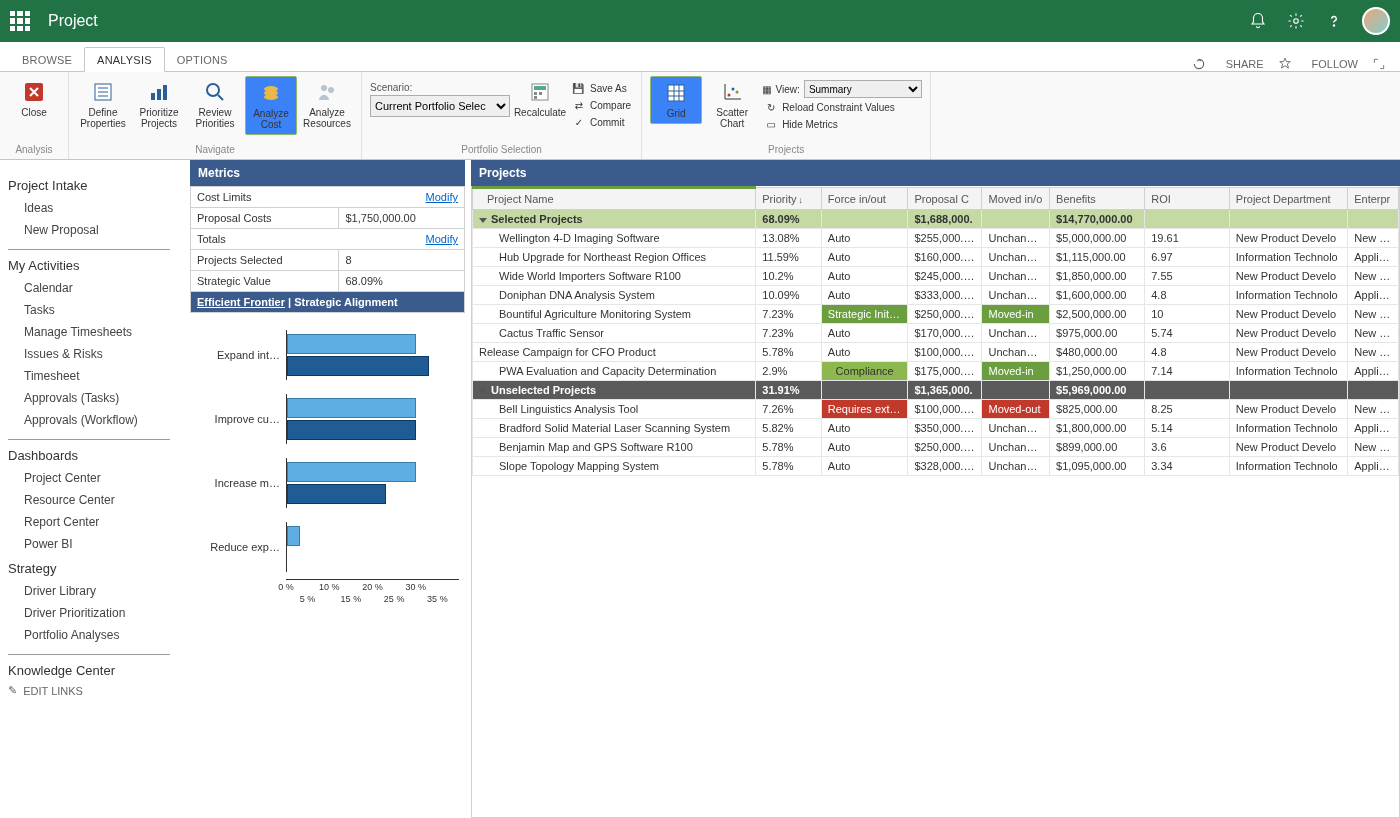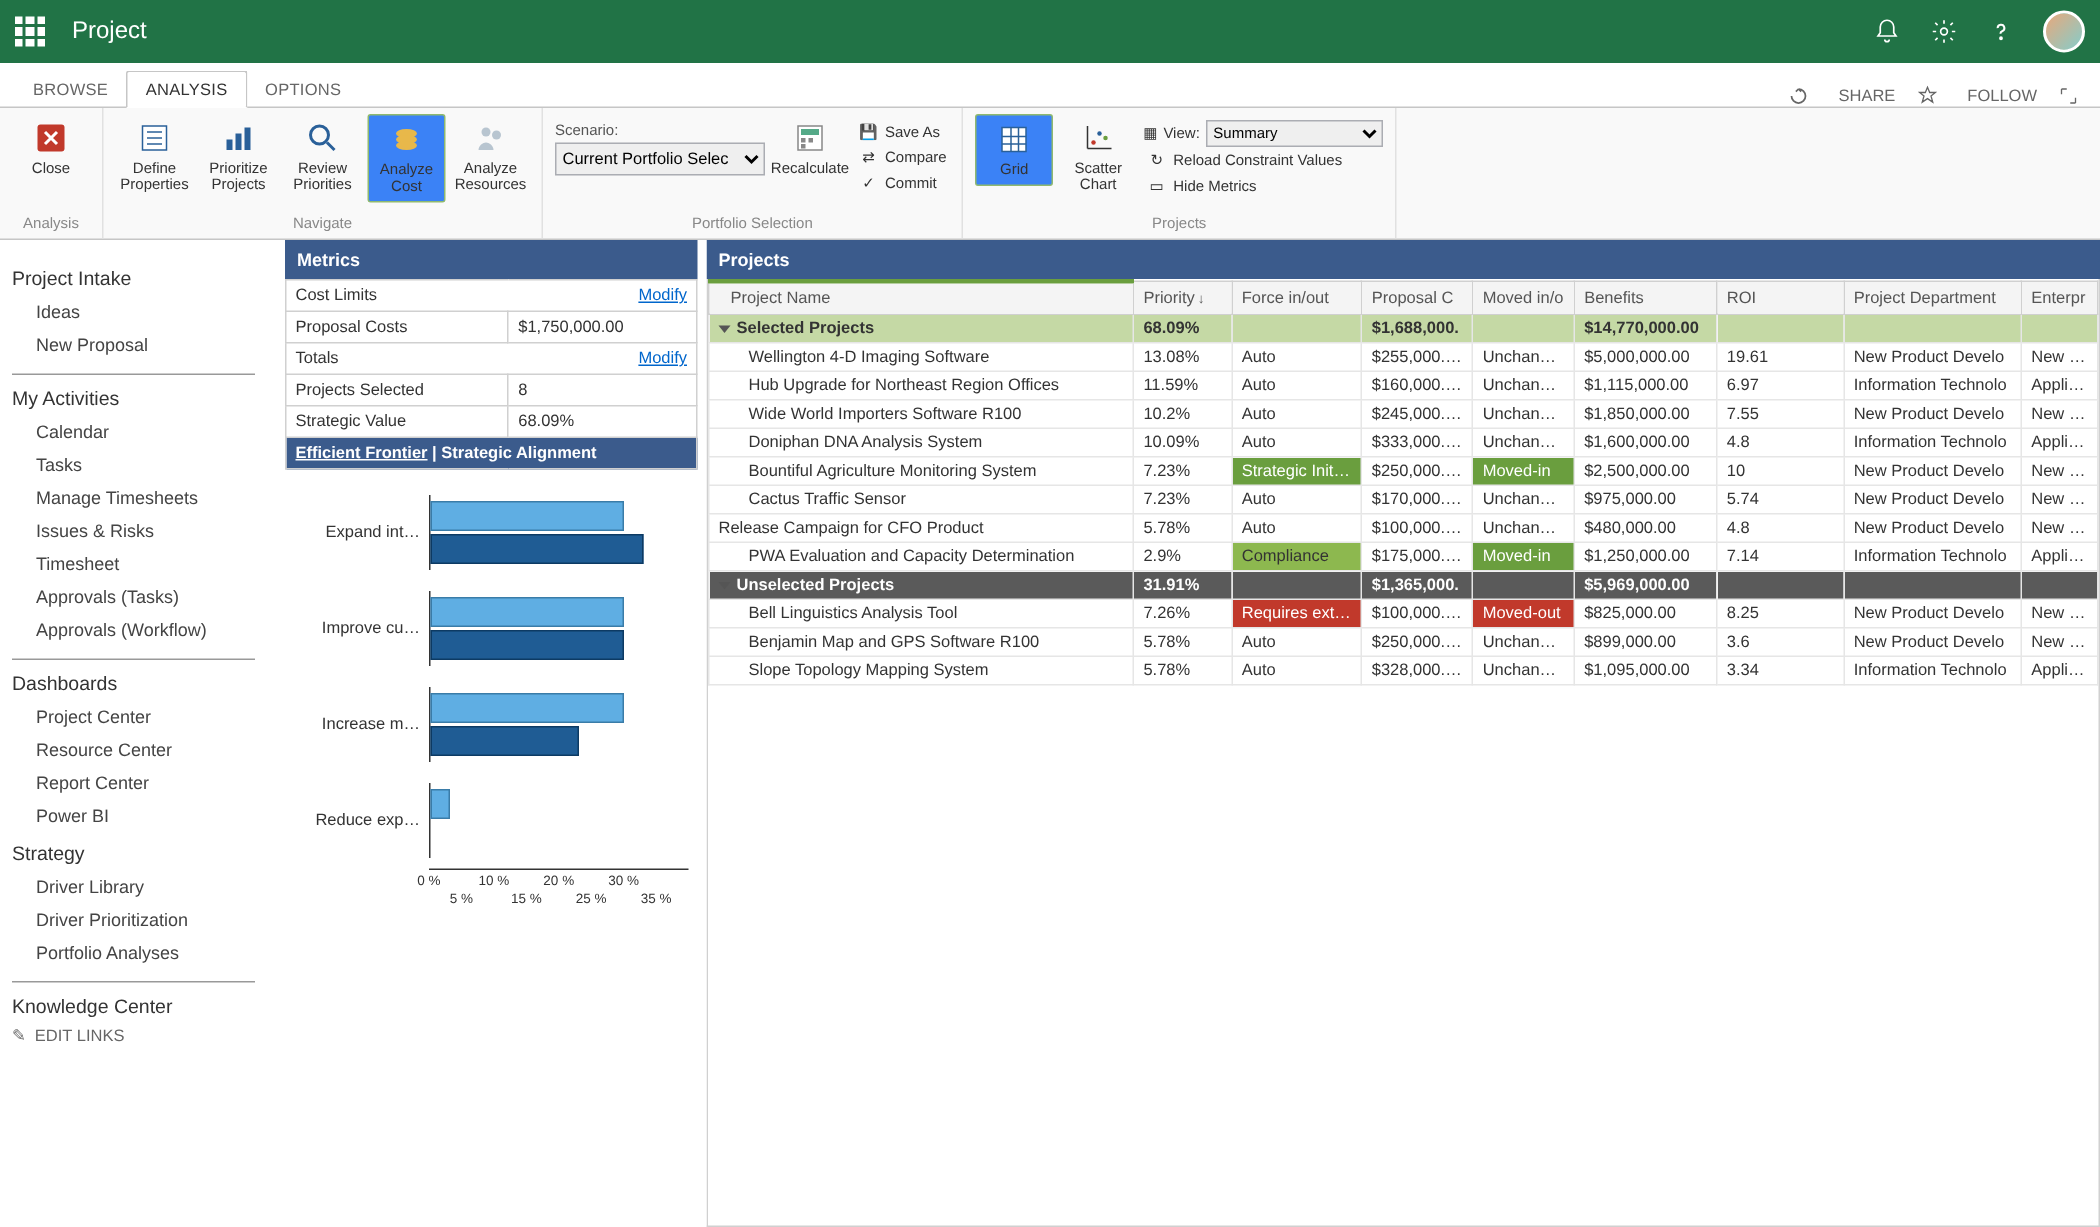--- a/index.html
+++ b/index.html
@@ -71,21 +71,21 @@
 
 .proj-col { flex:1; display:flex; flex-direction:column; margin-left:6px; overflow:hidden;}
 .proj-table-wrap { flex:1; overflow:auto; border:1px solid #d0d0d0; border-top:0;}
 .proj-table { border-collapse:collapse; width:100%; font-size:11px; table-layout:fixed;}
 .proj-table th { background:#f4f4f4; border:1px solid #d0d0d0; padding:4px 6px; text-align:left; font-weight:normal; color:#555; position:relative;}
 .proj-table th.active-green { border-top:3px solid #6a9e3e;}
 .proj-table td { border:1px solid #e6e6e6; padding:3px 6px; white-space:nowrap; overflow:hidden; text-overflow:ellipsis;}
 .proj-table tr.group-sel td { background:#c5d9a5; font-weight:bold;}
 .proj-table tr.group-unsel td { background:#5a5a5a; color:#fff; font-weight:bold;}
 .cell-strategic { background:#6a9e3e !important; color:#fff;}
-.cell-compliance { background:#8db84f !important; color:#333;}
+.cell-compliance { background:#8db84f !important; color:#333;text-align:center;}
 .cell-requires { background:#c1392b !important; color:#fff;}
 .cell-movedin { background:#6a9e3e !important; color:#fff;}
 .cell-movedout { background:#c1392b !important; color:#fff;}
 .caret { display:inline-block; width:0; height:0; border-left:4px solid transparent; border-right:4px solid transparent; border-top:5px solid #555; margin-right:4px; vertical-align:middle;}
 .sort-ic { font-size:9px; margin-left:2px;}
 
 svg { display:block;}
 </style>
 </head>
 <body>
@@ -554,20 +554,31 @@
                 <td>7.26%</td>
                 <td class="cell-requires">Requires extern</td>
                 <td>$100,000.00</td>
                 <td class="cell-movedout">Moved-out</td>
                 <td>$825,000.00</td>
                 <td>8.25</td>
                 <td>New Product Develo</td>
                 <td>New Pro</td>
               </tr>
               <tr>
+                <td style="padding-left:26px">Bradford Solid Material Laser Scanning System</td>
+                <td>5.82%</td>
+                <td>Auto</td>
+                <td>$350,000.00</td>
+                <td>Unchanged</td>
+                <td>$1,800,000.00</td>
+                <td>5.14</td>
+                <td>Information Technolo</td>
+                <td>Applicati</td>
+              </tr>
+              <tr>
                 <td style="padding-left:26px">Benjamin Map and GPS Software R100</td>
                 <td>5.78%</td>
                 <td>Auto</td>
                 <td>$250,000.00</td>
                 <td>Unchanged</td>
                 <td>$899,000.00</td>
                 <td>3.6</td>
                 <td>New Product Develo</td>
                 <td>New Pro</td>
               </tr>

